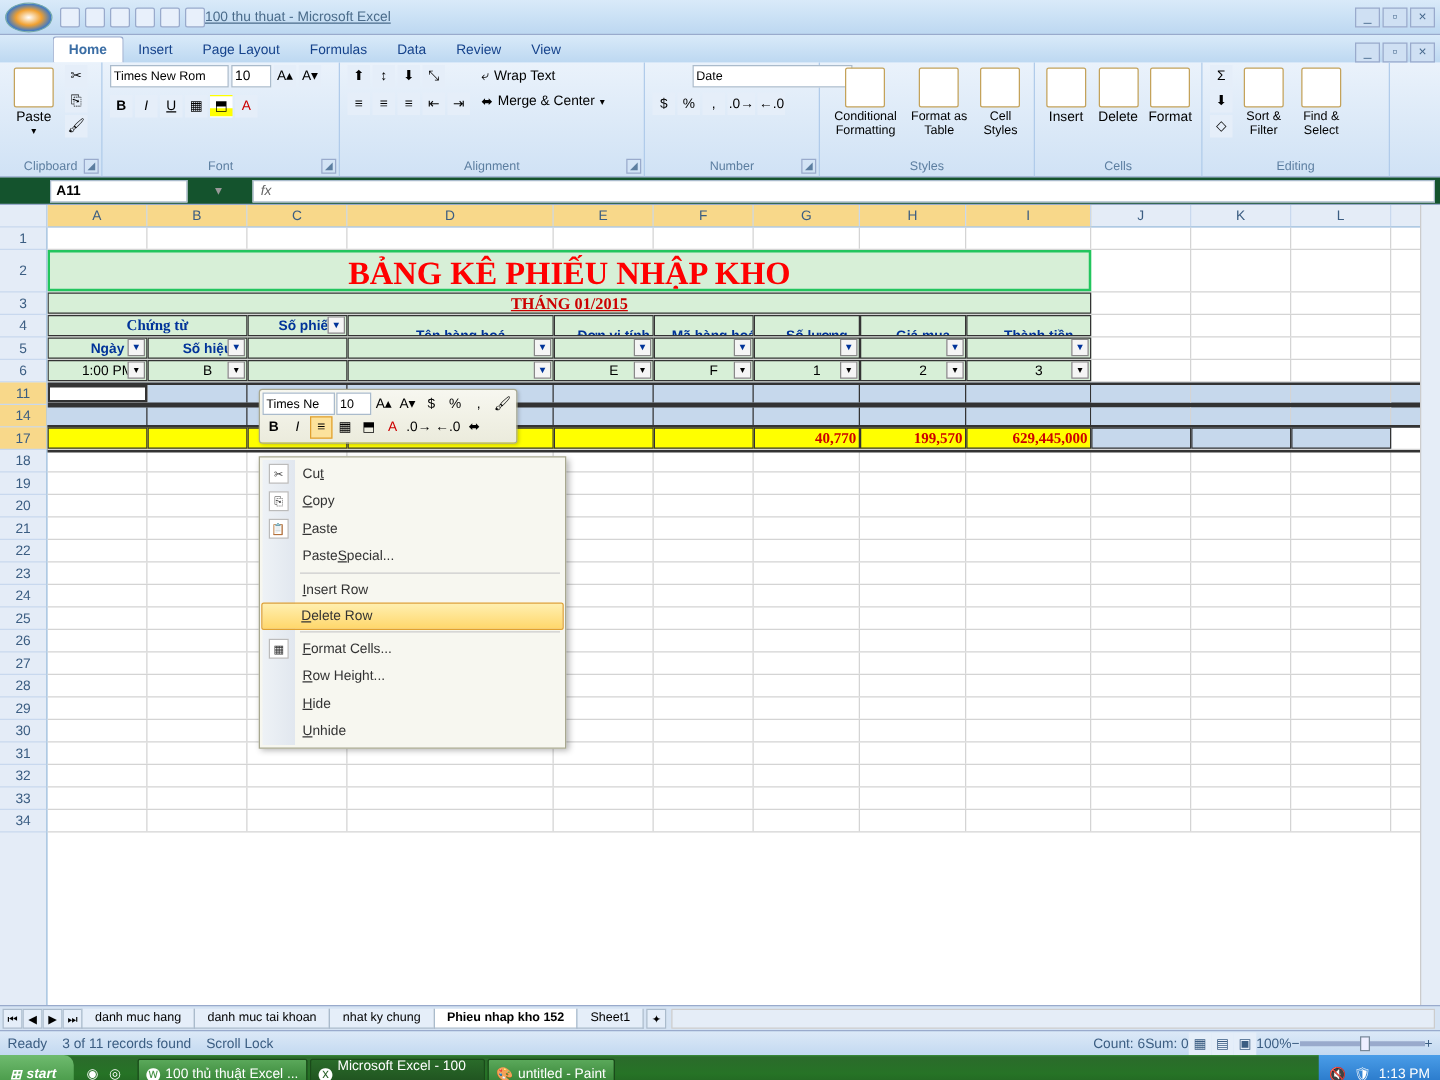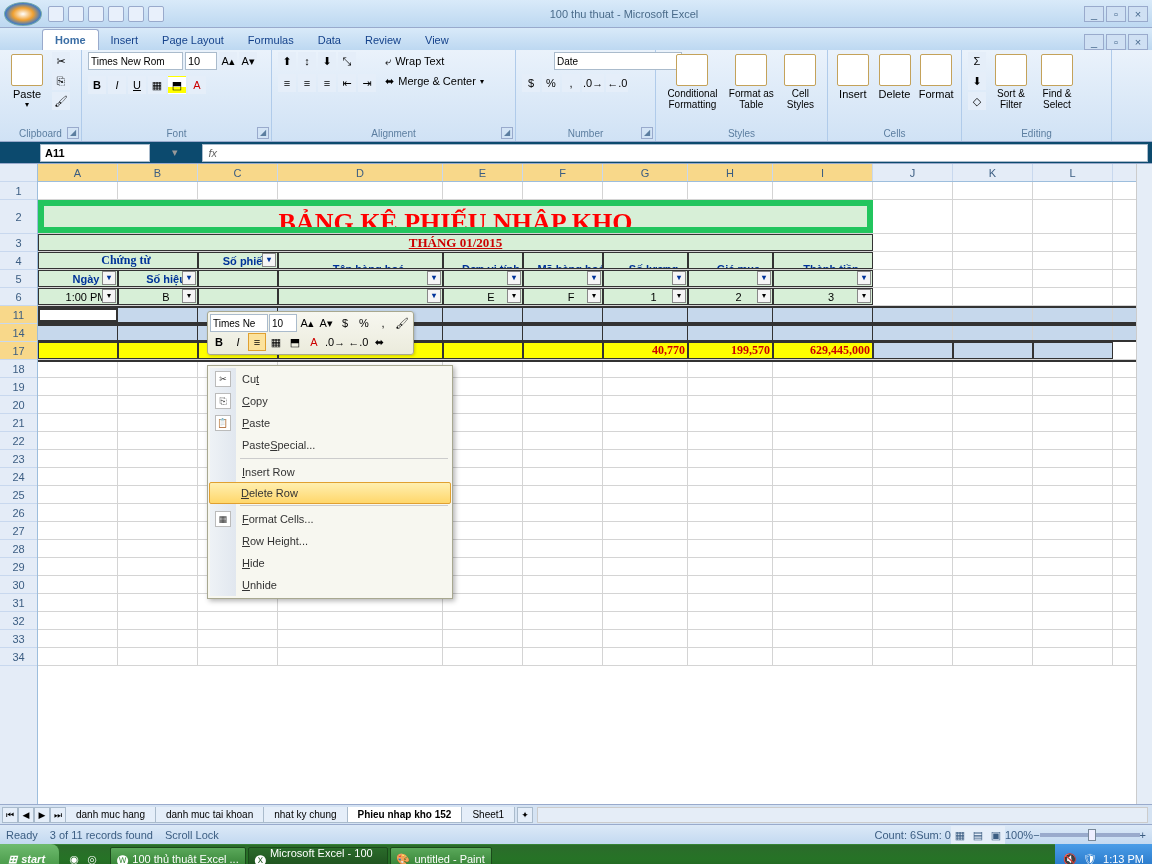--- a/index.html
+++ b/index.html
@@ -1,40 +1,40 @@
 <!DOCTYPE html>
 <html><head>
 <meta charset="utf-8">
 <style>
 * { margin: 0; padding: 0; box-sizing: border-box; font-family: Tahoma, sans-serif; font-size: 11px; }
 body { background: #cfe4fa; overflow: hidden; width: 1152px; height: 864px; position: relative; }
 .titlebar { height: 28px; background: linear-gradient(#d9eaf9,#bdd8f1); display:flex; align-items:center; padding: 0 4px; border-bottom:1px solid #9ac; }
 .office-btn { width: 38px; height: 24px; border-radius: 50%; background: radial-gradient(#fff,#f0a030 40%,#3b78c9 70%); border:1px solid #7aa; margin-right:6px;}
 .qat { display:flex; gap:4px; align-items:center;}
 .qat-btn { width:16px; height:16px; background:#e8f0fb; border:1px solid #9ac; border-radius:2px;}
-.title-text { flex:1; text-align:center; color:#4a6b8a;}
+.title-text { flex:1; color:#4a6b8a;text-decoration:underline;}
 .win-controls { display:flex; gap:2px;}
 .win-btn { width:20px; height:16px; background:#cfe0f3; border:1px solid #9ac; text-align:center; line-height:14px; color:#46688c;}
 .tabs { height:22px; display:flex; align-items:flex-end; padding-left:42px; background: linear-gradient(#d9eaf9,#bdd8f1);}
 .tab { padding:4px 12px; color:#15428b; cursor:default;}
 .tab.active { background:#fff; border:1px solid #9ac; border-bottom:none; border-radius:3px 3px 0 0; font-weight:bold; color:#3b6ea5;}
 .doc-win-controls { margin-left:auto; display:flex; gap:2px; padding-right:4px;}
 .ribbon { height:92px; background: linear-gradient(#eaf2fb,#d0e2f5); border-bottom:1px solid #9ac; display:flex;}
 .rgroup { border-right:1px solid #b0cbea; padding:2px 6px 0 6px; display:flex; flex-direction:column; position:relative;}
 .rgroup-label { text-align:center; color:#5c7ea0; font-size:10px; margin-top:auto; padding:2px 0;}
 .rbody { display:flex; gap:4px; flex:1; align-items:flex-start;}
 .big-btn { display:flex; flex-direction:column; align-items:center; width:42px; padding-top:2px;}
 .big-icon { width:32px; height:32px; background:#fff; border:1px solid #c4a25a; border-radius:2px; margin-bottom:2px;}
 .small-row { display:flex; gap:2px; align-items:center; margin-bottom:2px;}
 .sbtn { min-width:18px; height:18px; border:1px solid transparent; text-align:center; line-height:16px; background:#e5eef9;}
 .font-sel { width:95px; height:18px; border:1px solid #abc; background:#fff; padding:0 2px; font-size:10px;}
 .size-sel { width:32px; height:18px; border:1px solid #abc; background:#fff; text-align:left; padding:0 2px;}
 .wide-btn { height:18px; border:1px solid transparent; padding:0 4px; display:flex; align-items:center; gap:4px;}
 .dlg-launch { position:absolute; bottom:2px; right:2px; width:12px; height:12px; border:1px solid #9ac; font-size:8px; text-align:center; line-height:10px; color:#5c7ea0;}
-.formula-bar { height:22px; background:#0c4a6e; border-bottom:1px solid #9ac; display:flex; align-items:center;}
+.formula-bar { height:22px; background:#14532d; border-bottom:1px solid #9ac; display:flex; align-items:center;}
 .name-box { width:110px; height:18px; margin:0 2px 0 40px; border:1px solid #abc; background:#fff; padding:0 4px; font-weight:bold;}
 .fx-area { flex:1; height:18px; border:1px solid #abc; background:#fff; margin:0 4px; display:flex; align-items:center;}
 .fx-label { font-style:italic; padding:0 6px; color:#666;}
 .grid-area { position:relative; background:#fff; height:640px; display:flex;}
 .row-hdrs { width:38px; background:#e4ecf7; border-right:1px solid #9dbedd;}
 .row-hdr { height:18px; border-bottom:1px solid #c8d8ee; text-align:center; line-height:18px; color:#3b5d82;}
 .row-hdr.tall { height:34px; line-height:34px;}
 .row-hdr.sel { background:#f8d88a;}
 .col-area { flex:1; overflow:hidden; position:relative;}
 .col-hdrs { height:18px; display:flex; background:#e4ecf7; border-bottom:1px solid #9dbedd;}
@@ -316,21 +316,21 @@
           <div class="cell col-w-F"></div>
           <div class="cell col-w-G"></div>
           <div class="cell col-w-H"></div>
           <div class="cell col-w-I"></div>
           <div class="cell col-w-J"></div>
           <div class="cell col-w-K"></div>
           <div class="cell col-w-L"></div>
         </div>
 
       <div class="cell-row tall">
-          <div class="cell title-cell" style="width:835px;border:6px solid #22c55e">BẢNG KÊ PHIẾU NHẬP KHO</div>
+          <div class="cell title-cell" style="width:835px;border:2px solid #22c55e">BẢNG KÊ PHIẾU NHẬP KHO</div>
           <div class="cell col-w-J"></div>
           <div class="cell col-w-K"></div>
           <div class="cell col-w-L"></div>
         </div>
 
       <div class="cell-row">
           <div class="cell sub-cell" style="width:835px;color:#c00;font-family:'Times New Roman';font-weight:bold;font-size:13px;text-align:center">THÁNG 01/2015</div>
           <div class="cell col-w-J"></div>
           <div class="cell col-w-K"></div>
           <div class="cell col-w-L"></div>

